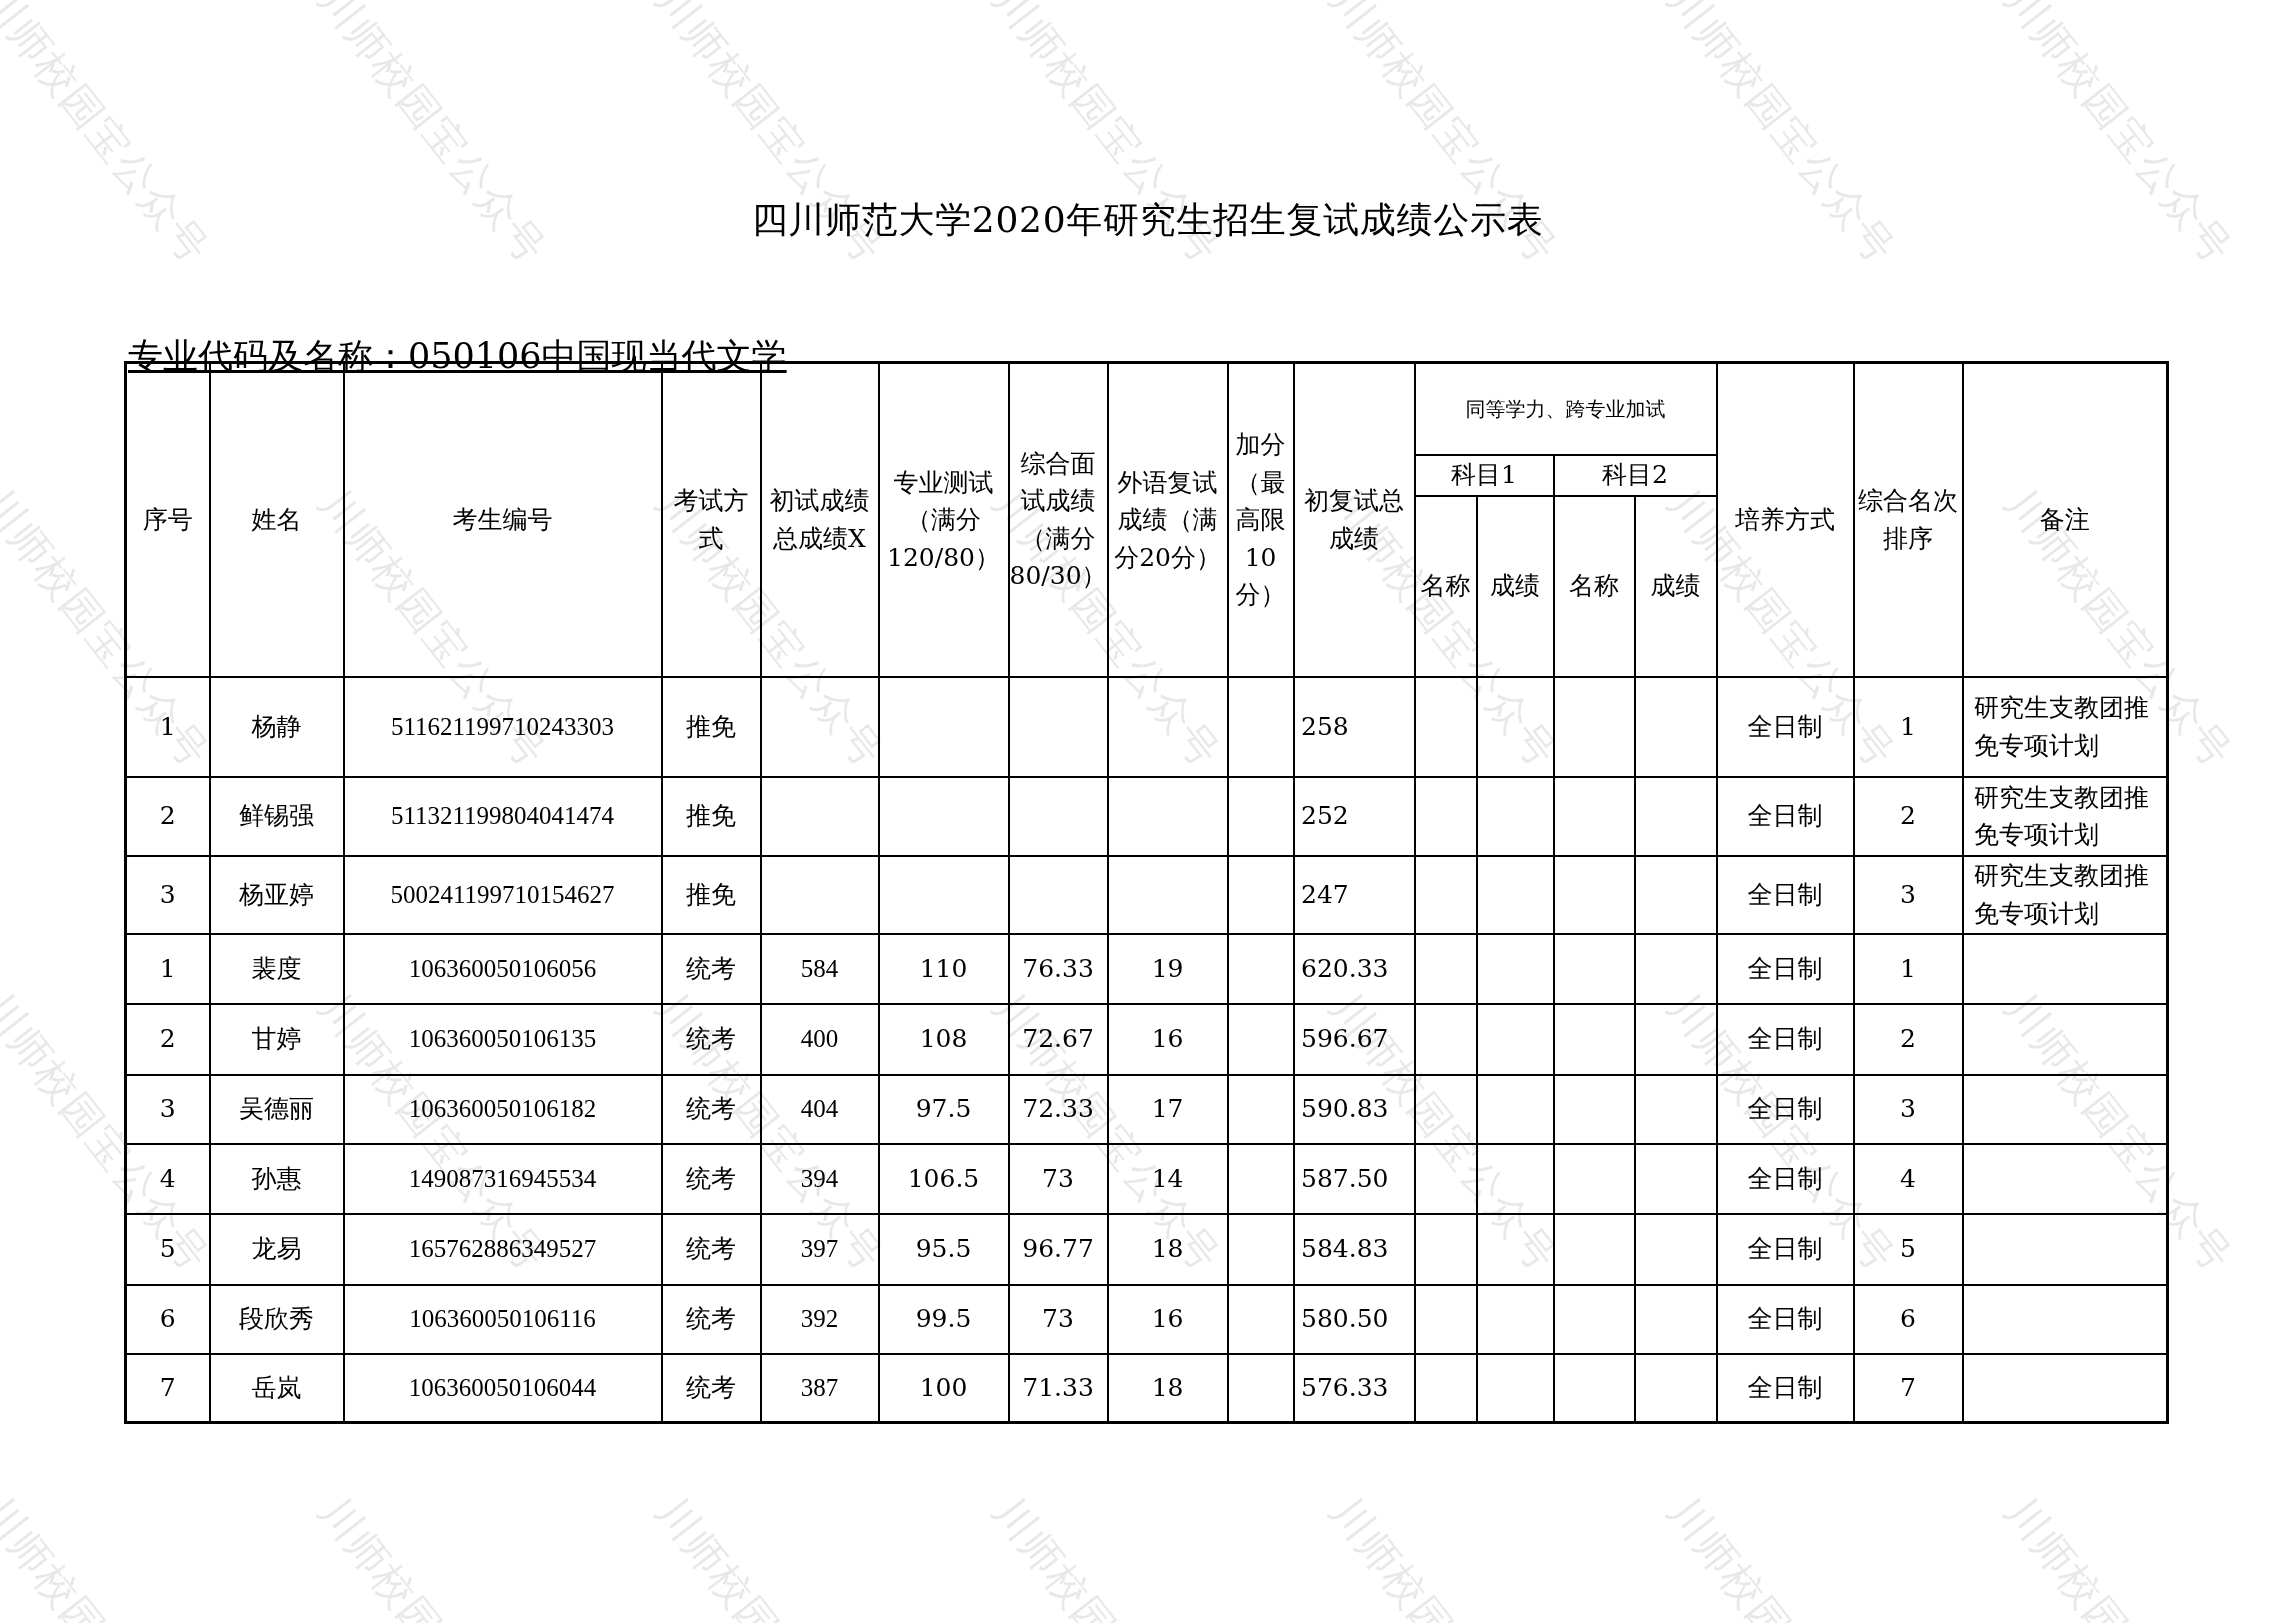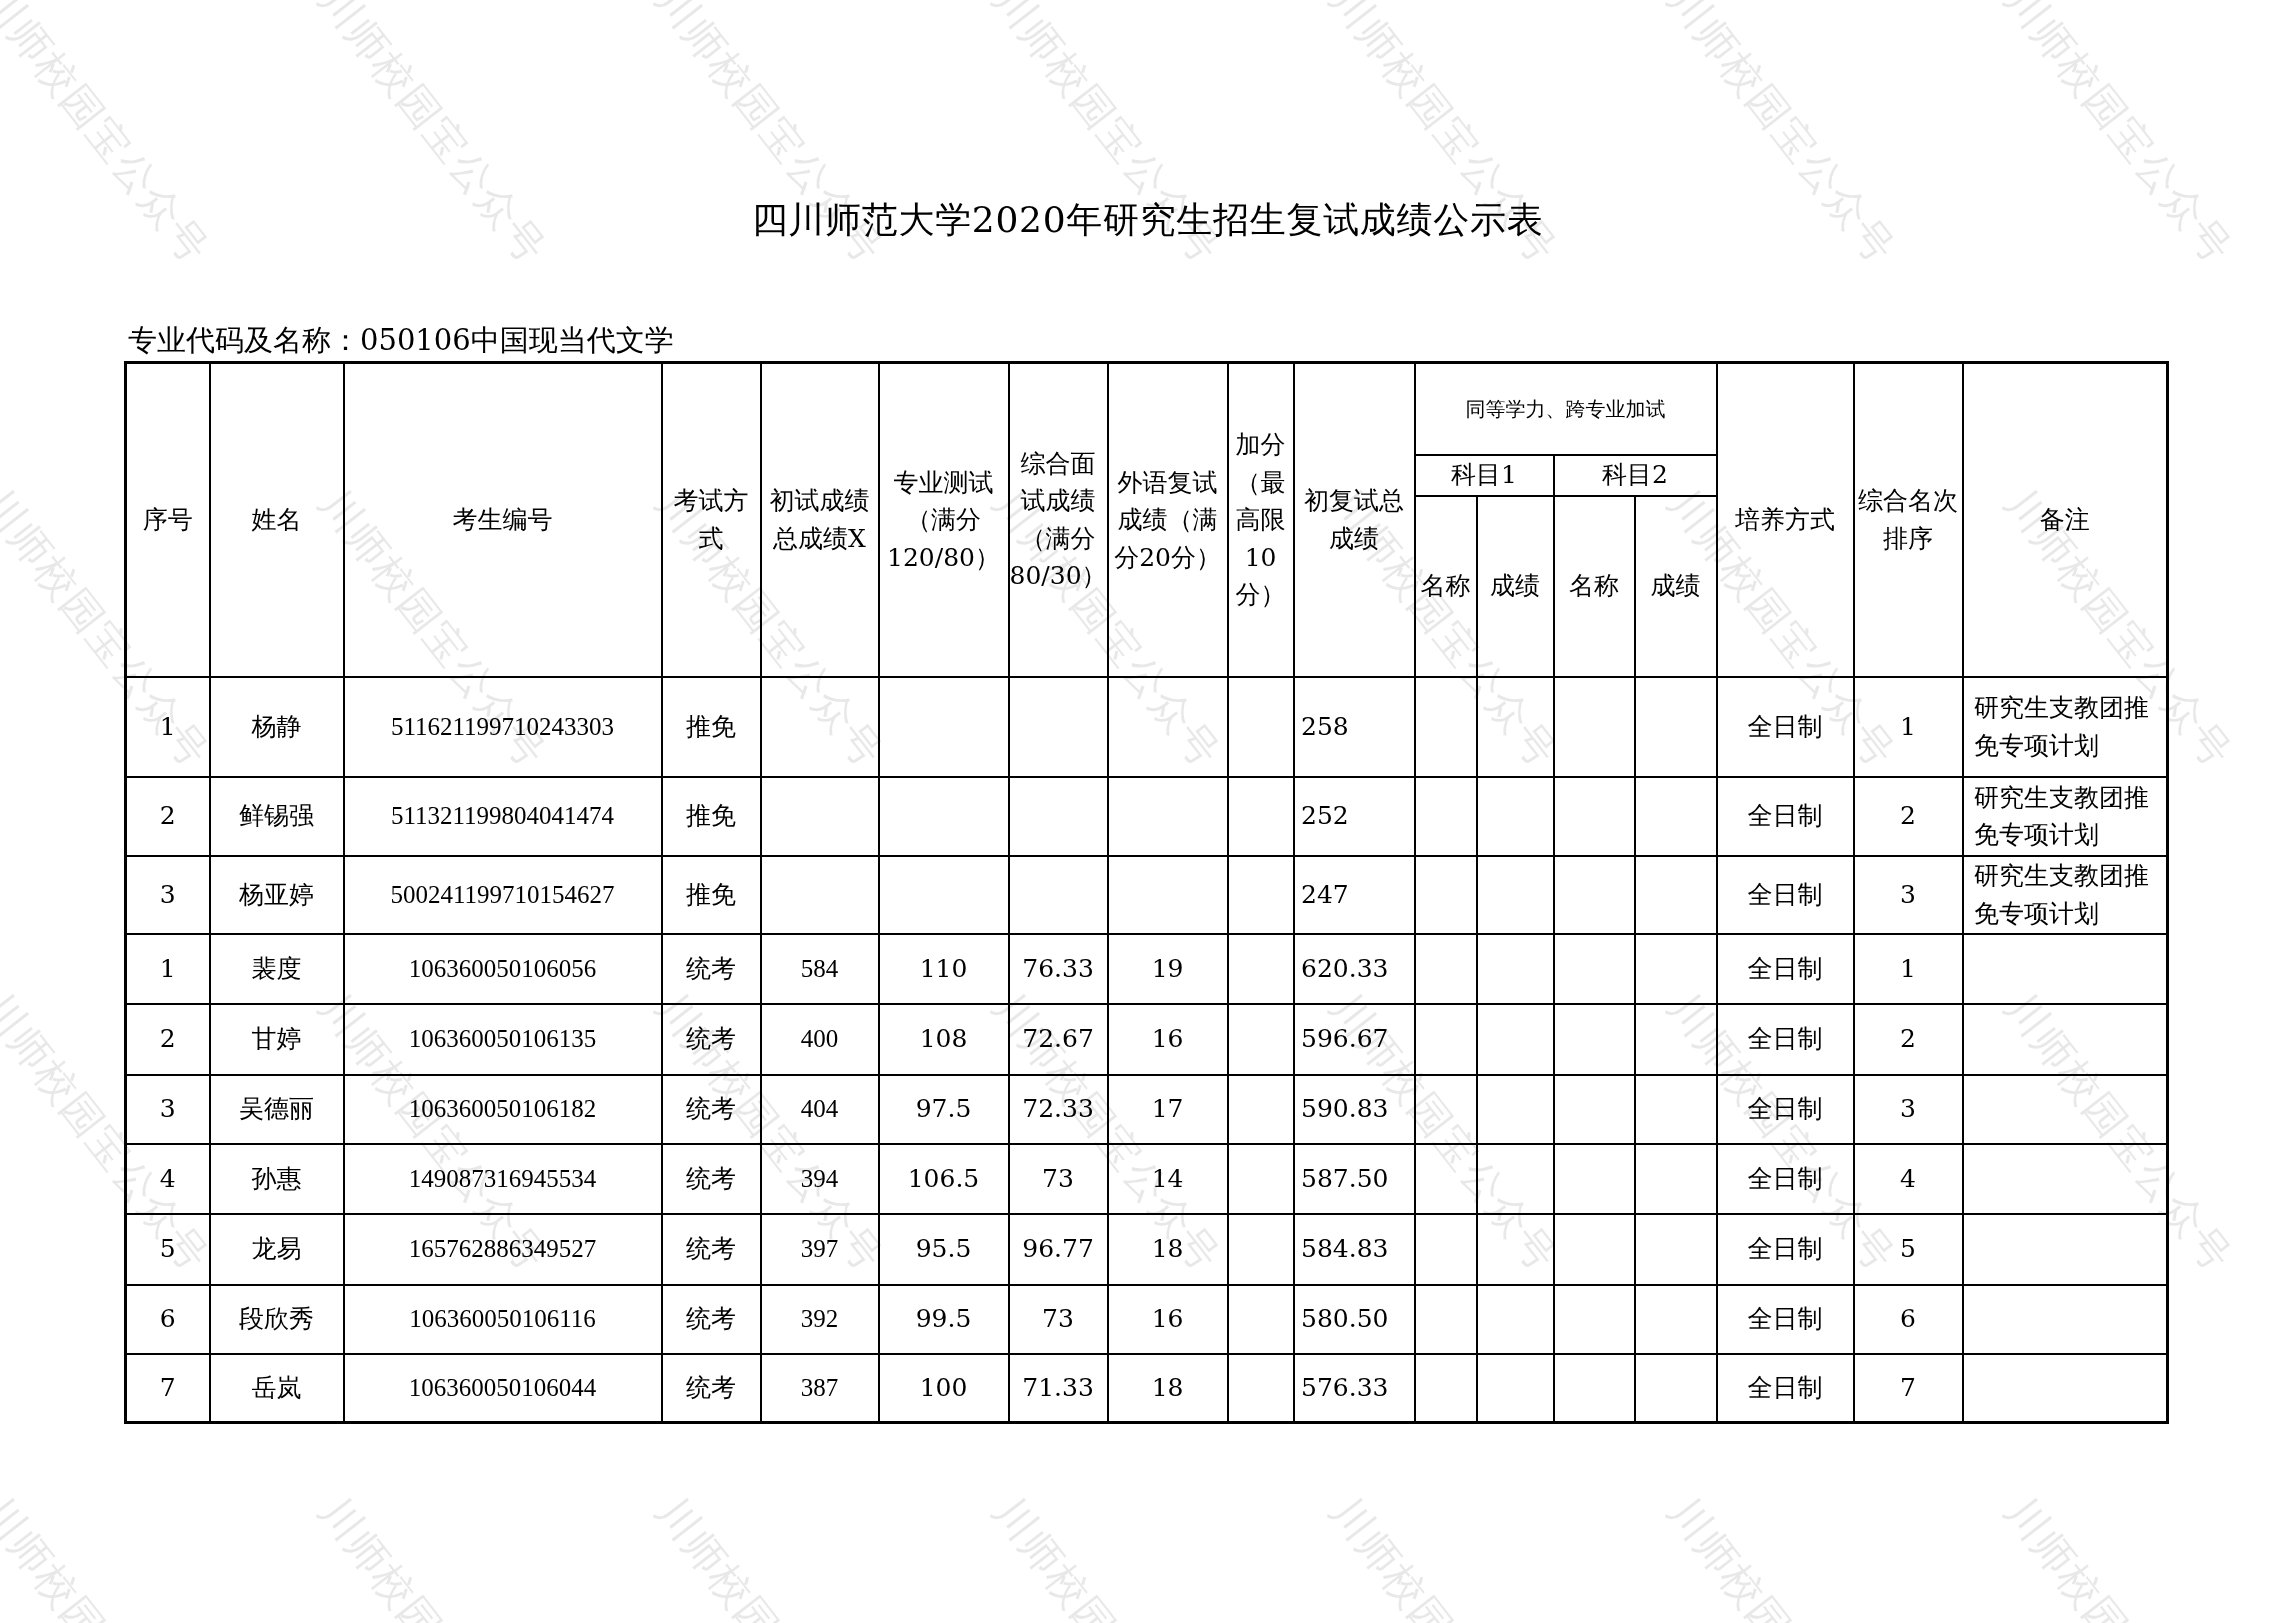--- a/index.html
+++ b/index.html
@@ -2,21 +2,21 @@
 <html style="font-size:10.5px"><head>
 <meta charset="utf-8">
 <style>
   html, body { margin: 0; padding: 0; background: #ffffff; }
   body { width: 2295px; height: 1623px; position: relative; overflow: hidden;
          font-family: "DejaVu Serif", "Liberation Serif", serif; color: #000; }
   .watermark-layer { position: absolute; left: 0; top: 0; width: 2295px; height: 1623px; pointer-events: none; z-index: 3; }
   .wm { position: absolute; font-family: "DejaVu Sans", sans-serif; font-size: 41px; color: rgba(0,0,0,0.09);
         transform: rotate(52deg); transform-origin: left top; white-space: nowrap; letter-spacing: 1.3px; }
   .title { position: absolute; left: 0; top: 196px; width: 2295px; text-align: center; font-size: 36px; letter-spacing: 0.7px; }
-  .subtitle { position: absolute; left: 128px; top: 321px; font-size: 29px; }
+  .subtitle { position: absolute; left: 128px; top: 333px; font-size: 35px; text-decoration: underline; }
   table.grid { position: absolute; left: 124px; top: 361px; border-collapse: collapse; table-layout: fixed; z-index: 1; }
   table.grid td { border: 2.6px solid #000; text-align: center; vertical-align: middle; padding: 0; font-size: 25px; line-height: 1.5; overflow: hidden; }
   table.grid { border: 3.3px solid #000; }
   .hdr-big { font-size: 34px; }
   .hdr { font-size: 25px; line-height: 1.45; }
   .sans-num { font-family: Liberation Serif, serif; font-size: 27.5px; }
   .serif-num { font-family: "DejaVu Serif", serif; font-size: 25px; }
   .remark { font-size: 26px; line-height: 1.4; text-align: left !important; padding-left: 10.5px !important; }
   .left { text-align: left !important; padding-left: 6.5px !important; }
 </style>

